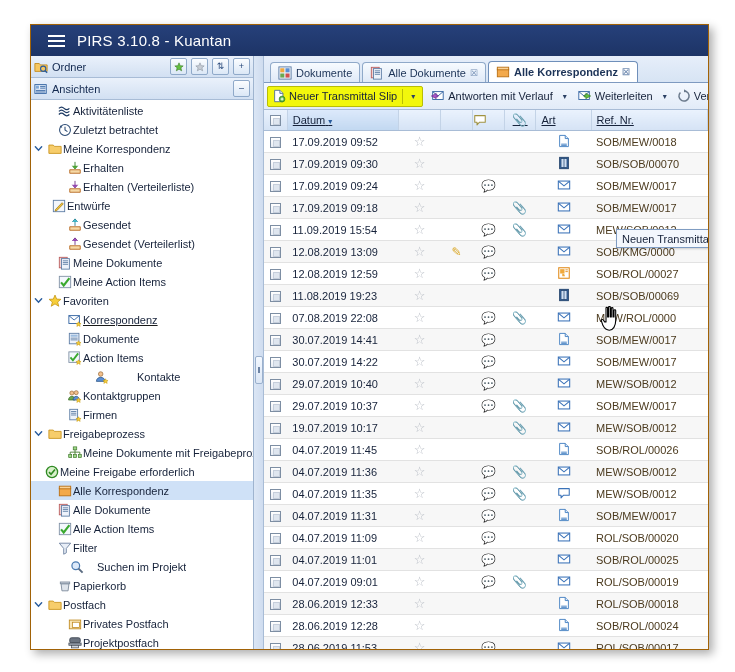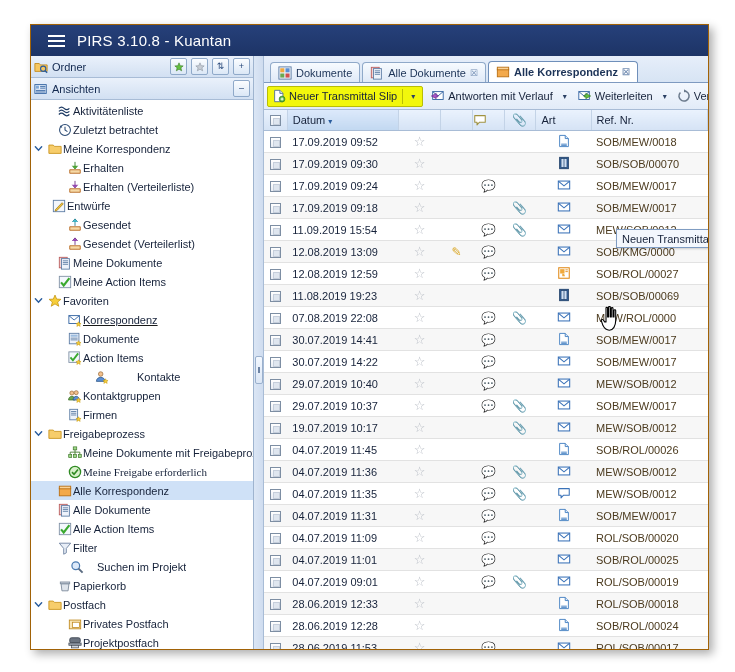--- a/index.html
+++ b/index.html
@@ -77,21 +77,21 @@
     white-space:nowrap;}
   .tbtn.hot{background:#f2f70c;border:1px solid #b9bd06;}
   .caret{font-size:8px;color:#2a3f63;padding:0 3px;cursor:pointer;}
   
   #gridwrap{flex:1;background:#fff;overflow:hidden;position:relative;}
   table{border-collapse:collapse;width:100%;table-layout:fixed;}
   thead th{
     height:20px;background:linear-gradient(#eaf2fd,#d5e3f5);
     border-bottom:1px solid #a8bcd6;border-right:1px solid #c3d3e7;
     font-size:11px;font-weight:normal;color:#16223a;text-align:left;
-    padding:0 5px;white-space:nowrap;
+    padding:0 5px;white-space:nowrap;text-decoration:underline;
   }
   thead th.sorted{background:linear-gradient(#dce9fb,#c2d8f1);}
   tbody td{
     height:21px;border-bottom:1px solid #e2e2e2;font-size:11px;color:#16223a;
     padding:0 5px;white-space:nowrap;overflow:hidden;
   }
   tbody tr:nth-child(even){background:#f7f7f7;}
   td.c,th.c{text-align:center;padding:0;}
   td.ref{color:#4b3a1e;}
   .cbx{width:11px;height:11px;border:1px solid #7d8ea3;background:linear-gradient(#fff,#e9eef5);
@@ -383,21 +383,21 @@
               <svg width="14" height="14" viewBox="0 0 16 16">
                 <rect x="6" y="1" width="4" height="3.4" fill="#9fd98a" stroke="#41792c" stroke-width=".8"></rect>
                 <path d="M8 4.4V7M2.5 7h11M2.5 7v2.6M8 7v2.6M13.5 7v2.6" stroke="#41792c" stroke-width="1"></path>
                 <rect x=".8" y="9.8" width="3.4" height="3.4" fill="#9fd98a" stroke="#41792c" stroke-width=".8"></rect>
                 <rect x="6.3" y="9.8" width="3.4" height="3.4" fill="#9fd98a" stroke="#41792c" stroke-width=".8"></rect>
                 <rect x="11.8" y="9.8" width="3.4" height="3.4" fill="#9fd98a" stroke="#41792c" stroke-width=".8"></rect>
               </svg>
             </span>
             <span class="tlabel">Meine Dokumente mit Freigabeproz</span>
           </div>
-          <div class="tnode" style="padding-left: 23px; font-family: Liberation Serif, serif;">
+          <div class="tnode" style="">
             <span class="twist"></span>
             <span class="ticon">
               <svg width="14" height="14" viewBox="0 0 16 16">
                 <circle cx="8" cy="8" r="6.4" fill="#d8f0cb" stroke="#2f8a22" stroke-width="1.5"></circle>
                 <path d="M4.6 8.2 6.9 10.6 11.4 5.2" fill="none" stroke="#2f8a22" stroke-width="1.9"></path>
               </svg>
             </span>
             <span class="tlabel">Meine Freigabe erforderlich</span>
           </div>
           <div class="tnode sel" style="padding-left: 13px;">

